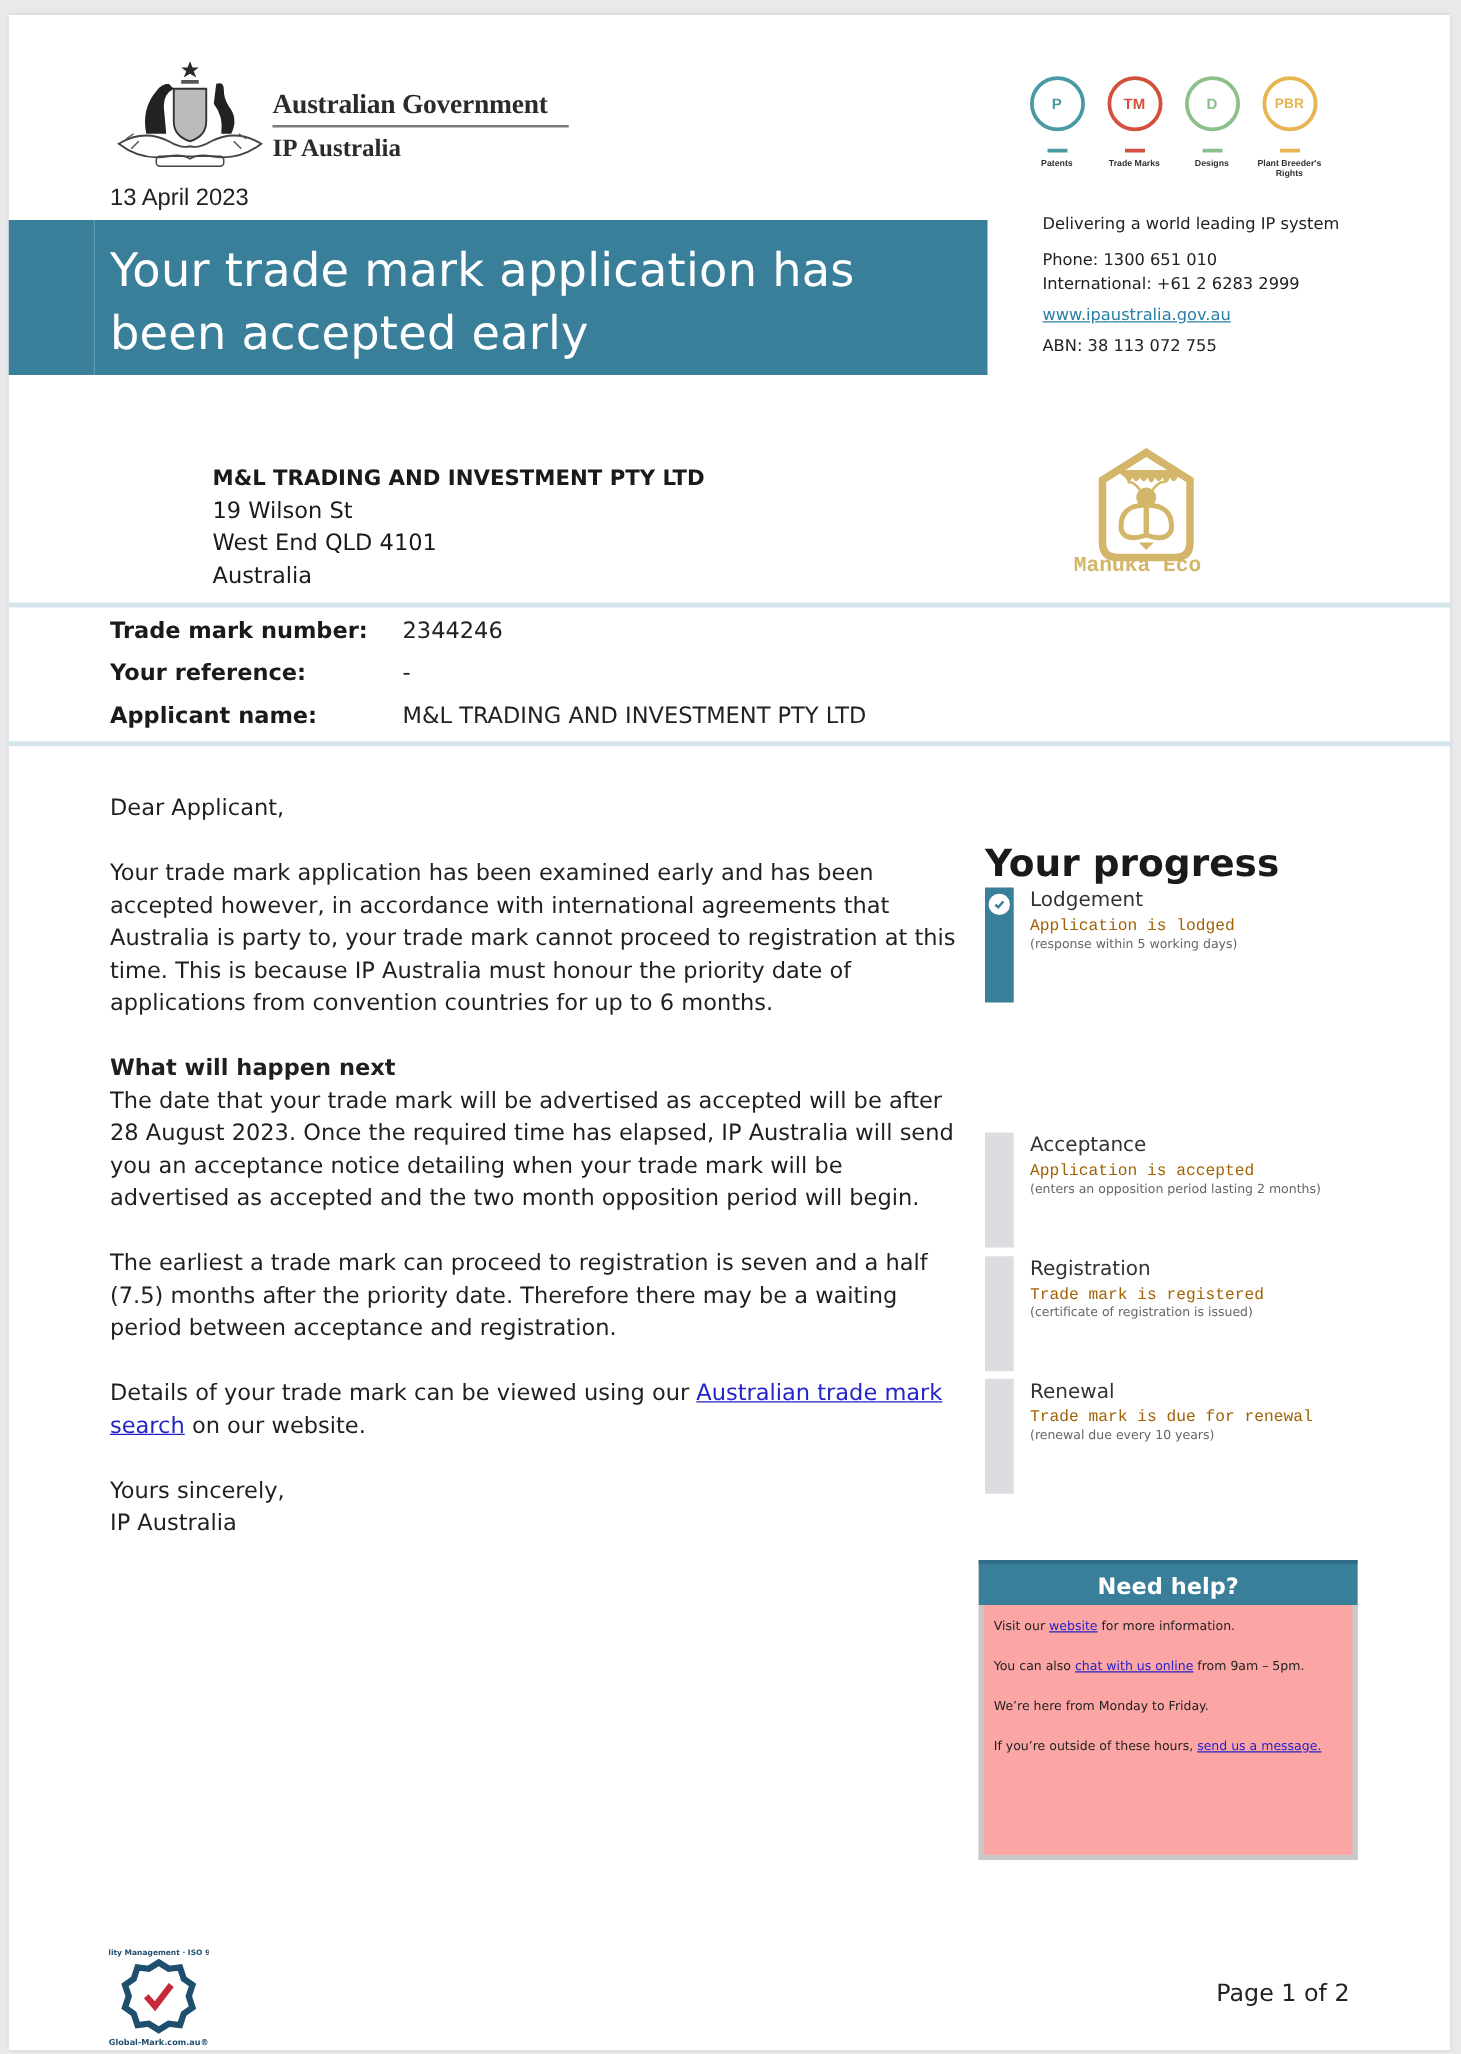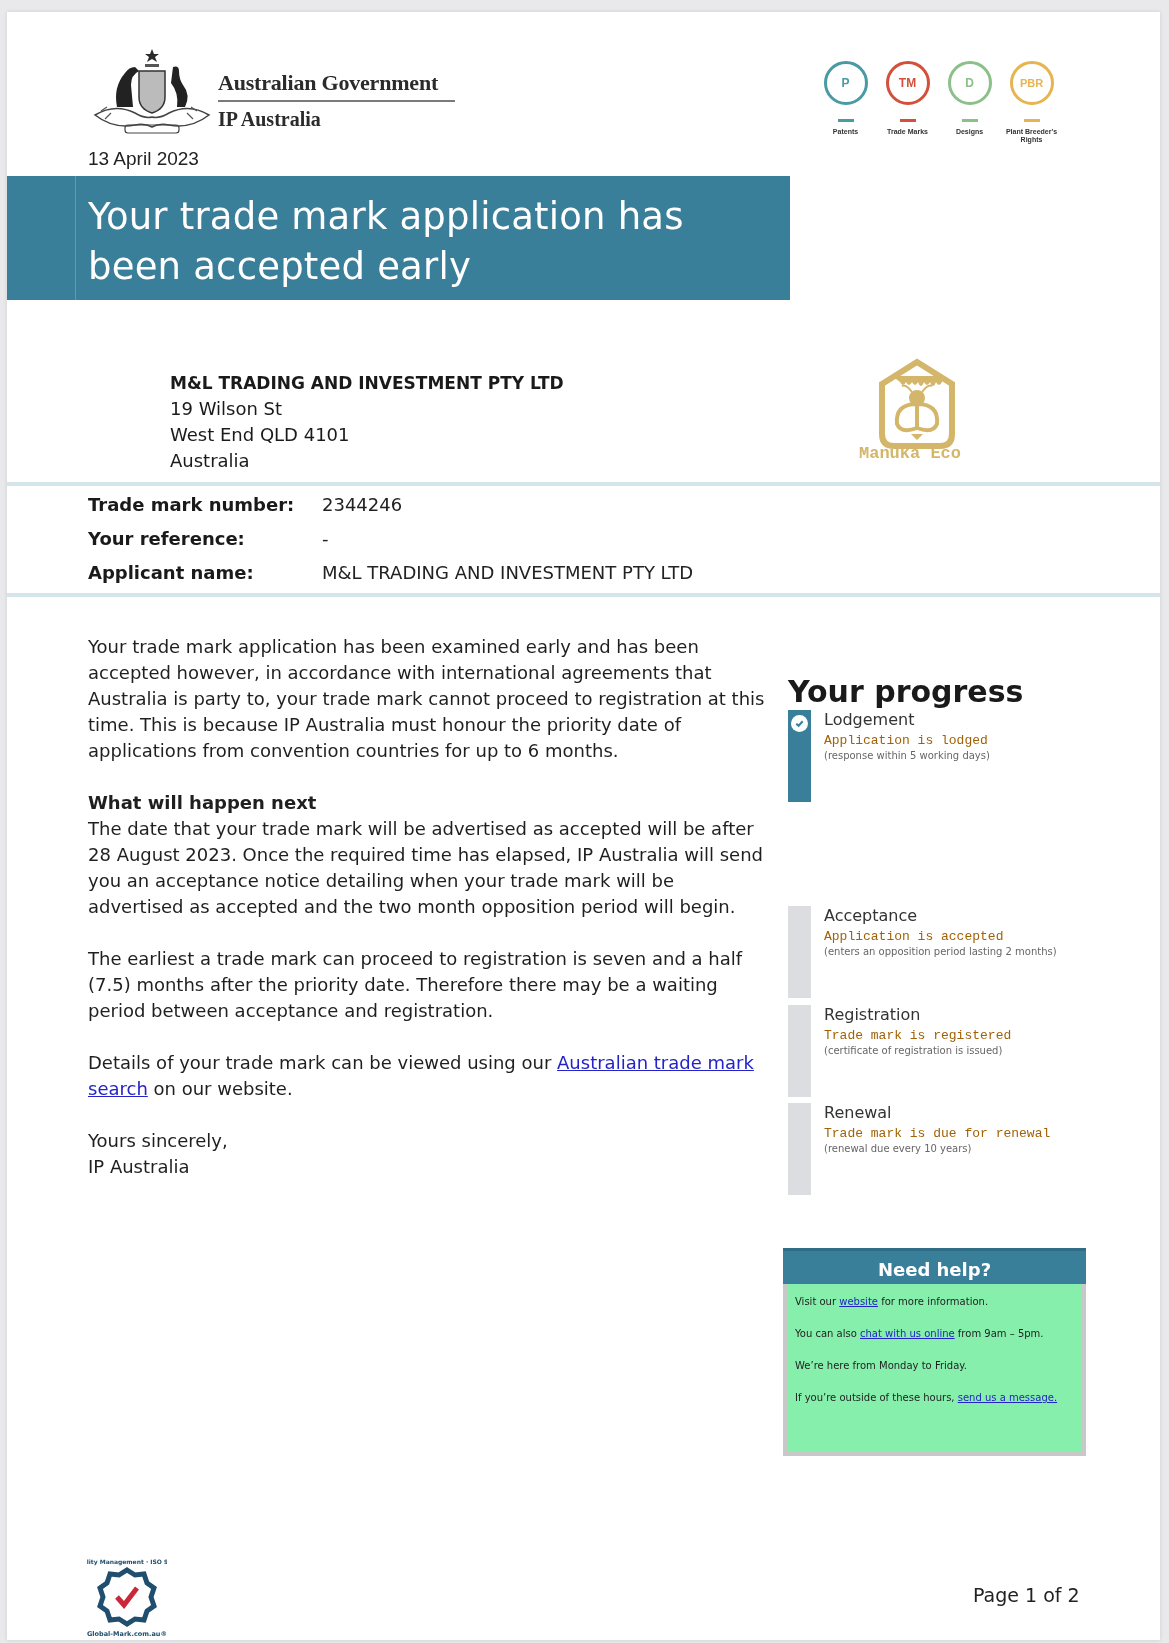--- a/index.html
+++ b/index.html
@@ -61,21 +61,21 @@
     .step { left: 781px; width: 300px; height: 94px; padding-left: 48px; }
     .step-bar { position: absolute; left: 0; top: 0; width: 23px; height: 92px; }
     .step-bar.done { background: #3a7f9a; }
     .step-bar.todo { background: #dcdde0; }
     .step-check { position: absolute; left: 3px; top: 5px; width: 17px; height: 17px; border-radius: 50%; background: #ffffff; display: flex; align-items: center; justify-content: center; }
     .step-title { position: absolute; left: 36px; top: 0; font-size: 16px; color: #333; font-family: "DejaVu Sans", sans-serif; }
     .step-sub { position: absolute; left: 36px; top: 23px; font-size: 13px; color: #a16207; font-family: Liberation Mono, monospace; text-align: right; }
     .step-note { position: absolute; left: 36px; top: 40px; font-size: 10px; color: #666; font-family: "DejaVu Sans", sans-serif; }
 
     
-    .help { left: 776px; top: 1234px; width: 303px; height: 208px; border: 4px solid #c8c8c8; border-top: none; background: #86efac; }
+    .help { left: 776px; top: 1234px; width: 303px; height: 240px; border: 4px solid #c8c8c8; border-top: none; background: #fca5a5; }
     .help-head { position: absolute; left: -4px; top: 0; width: 303px; height: 36px; background: #3a7f9a; color: #fff; font-weight: bold; font-size: 18px; text-align: center; line-height: 38px; font-family: "DejaVu Sans", sans-serif; border-top: 3px solid #2f6d86; }
     .help-body { position: absolute; left: 8px; top: 44px; width: 285px; font-size: 10px; line-height: 20px; color: #1f1f1f; font-family: "DejaVu Sans", sans-serif; }
     .help-body p { margin-bottom: 12px; }
     .help-body a { color: #2323c8; text-decoration: underline; }
 
     
     .quality { left: 80px; top: 1540px; width: 80px; height: 90px; }
     .page-num { left: 966px; top: 1572px; font-size: 19px; color: #222; font-family: "DejaVu Sans", sans-serif; }
   </style>
 </head>
@@ -118,20 +118,27 @@
       <div class="ring" style="border-color:#e6b450;color:#e6b450;font-size:11px">PBR</div>
       <div class="dash" style="background:#e6b450"></div>
       <div class="right-label">Plant Breeder's Rights</div>
     </div>
   </div>
 
   <div class="abs band"></div>
   <div class="abs band-notch"></div>
   <h1 class="abs title">Your trade mark application has been accepted early</h1>
 
+  <div class="abs contact">
+    <div class="tagline">Delivering a world leading IP system</div>
+    <div>Phone:  1300 651 010</div>
+    <div>International:  +61 2 6283 2999</div>
+    <a class="link">www.ipaustralia.gov.au</a>
+    <div>ABN:  38 113 072 755</div>
+  </div>
 
   <div class="abs address">
     <div class="company">M&amp;L TRADING AND INVESTMENT PTY LTD</div>
     <div>19 Wilson St</div>
     <div>West End QLD 4101</div>
     <div>Australia</div>
   </div>
 
   <svg class="abs manuka" viewBox="0 0 110 110">
     <path d="M20 30 L55 8 L90 30 V80 Q90 92 78 92 H32 Q20 92 20 80 Z" fill="none" stroke="#d4b66a" stroke-width="6"></path>
@@ -153,20 +160,21 @@
     <span class="detail-label">Your reference:</span>
     <span class="detail-value">-</span>
   </div>
   <div class="abs detail-row" style="top:550px">
     <span class="detail-label">Applicant name:</span>
     <span class="detail-value">M&amp;L TRADING AND INVESTMENT PTY LTD</span>
   </div>
   <div class="abs rule" style="top:581px"></div>
 
   <div class="abs letter">
+    <p>Dear Applicant,</p>
     <p>Your trade mark application has been examined early and has been accepted however, in accordance with international agreements that Australia is party to, your trade mark cannot proceed to registration at this time. This is because IP Australia must honour the priority date of applications from convention countries for up to 6 months.</p>
     <div class="heading">What will happen next</div>
     <p>The date that your trade mark will be advertised as accepted will be after 28 August 2023. Once the required time has elapsed, IP Australia will send you an acceptance notice detailing when your trade mark will be advertised as accepted and the two month opposition period will begin.</p>
     <p>The earliest a trade mark can proceed to registration is seven and a half (7.5) months after the priority date. Therefore there may be a waiting period between acceptance and registration.</p>
     <p><span>Details of your trade mark can be viewed using our </span><a>Australian trade mark search</a><span> on our website.</span></p>
     <div>Yours sincerely,</div>
     <div>IP Australia</div>
   </div>
 
   <div class="abs progress-title">Your progress</div>

